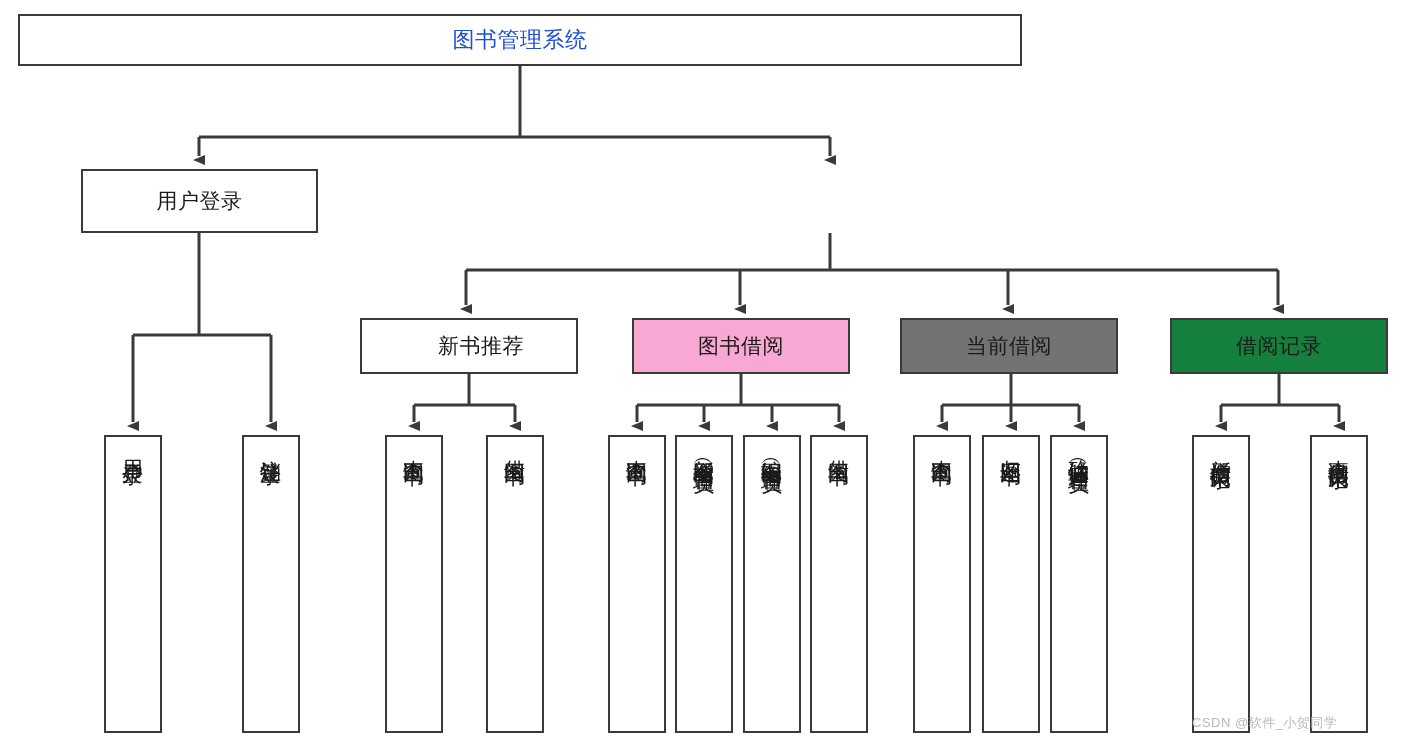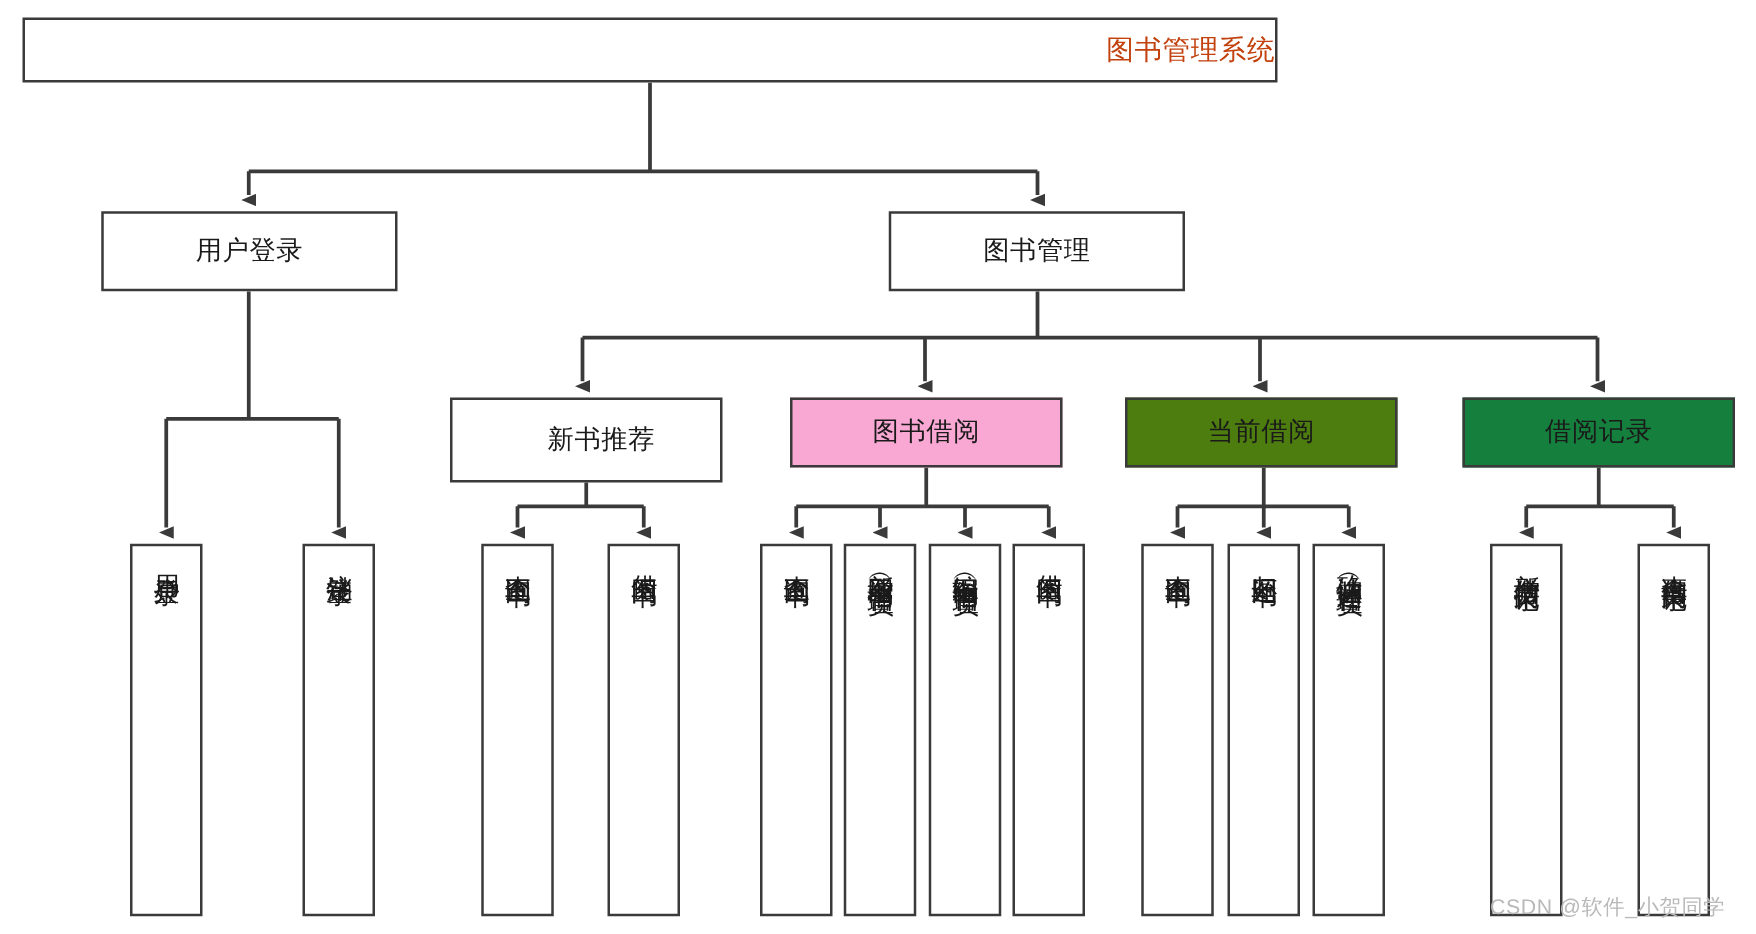--- a/index.html
+++ b/index.html
@@ -54,21 +54,21 @@
   .node.vertical .node-label {
     writing-mode: vertical-rl;
     text-orientation: upright;
     font-size: 21px;
     line-height: 1.1;
     letter-spacing: 2px;
     white-space: nowrap;
   }
   .watermark {
     position: absolute;
-    font-size: 17px;
+    font-size: 13px;
     color: #b9b9b9;
     white-space: nowrap;
     letter-spacing: 0.5px;
     pointer-events: none;
   }
 </style>
 </head>
 <body>
 
 <div id="diagram-canvas" style="background: rgb(255, 255, 255);">
@@ -116,38 +116,35 @@
       <path d="M 1011,405 L 1011,422" marker-end="url(#arrowhead)"></path>
       <path d="M 1079,405 L 1079,422" marker-end="url(#arrowhead)"></path>
 
       <path d="M 1279,374 L 1279,405"></path>
       <path d="M 1221,405 L 1339,405"></path>
       <path d="M 1221,405 L 1221,422" marker-end="url(#arrowhead)"></path>
       <path d="M 1339,405 L 1339,422" marker-end="url(#arrowhead)"></path>
     </g>
   </svg>
 
-  <div class="node root horizontal" style="left: 18px; top: 14px; width: 1004px; height: 52px; border-color: rgb(58, 58, 58); background: rgb(255, 255, 255); color: #c2410c; justify-content: flex-end;">
+  <div class="node root horizontal" style="left: 18px; top: 14px; width: 1004px; height: 52px; border-color: rgb(58, 58, 58); background: rgb(255, 255, 255); color: #1d4ed8;">
     <span class="node-label">图书管理系统</span>
   </div>
 
   <div class="node horizontal" style="left: 81px; top: 169px; width: 237px; height: 64px; border-color: rgb(58, 58, 58); background: rgb(255, 255, 255); color: rgb(26, 26, 26);">
     <span class="node-label">用户登录</span>
   </div>
-  <div class="node horizontal" style="left: 711px; top: 169px; width: 237px; height: 64px; border-color: rgb(58, 58, 58); background: rgb(255, 255, 255); color: rgb(26, 26, 26);">
-    <span class="node-label">图书管理</span>
-  </div>
 
-  <div class="node horizontal" style="left: 360px; top: 318px; width: 218px; height: 68px; border-color: rgb(58, 58, 58); background: rgb(255, 255, 255); color: rgb(26, 26, 26); padding-left: 24px;">
+  <div class="node horizontal" style="left: 360px; top: 318px; width: 218px; height: 56px; border-color: rgb(58, 58, 58); background: rgb(255, 255, 255); color: rgb(26, 26, 26); padding-left: 24px;">
     <span class="node-label">新书推荐</span>
   </div>
   <div class="node horizontal" style="left: 632px; top: 318px; width: 218px; height: 56px; border-color: rgb(58, 58, 58); background: #f9a8d4; color: rgb(26, 26, 26);">
     <span class="node-label">图书借阅</span>
   </div>
-  <div class="node horizontal" style="left: 900px; top: 318px; width: 218px; height: 56px; border-color: rgb(58, 58, 58); background: #4d7c0f; color: rgb(26, 26, 26);">
+  <div class="node horizontal" style="left: 900px; top: 318px; width: 218px; height: 56px; border-color: rgb(58, 58, 58); background: #737373; color: rgb(26, 26, 26);">
     <span class="node-label">当前借阅</span>
   </div>
   <div class="node horizontal" style="left: 1170px; top: 318px; width: 218px; height: 56px; border-color: rgb(58, 58, 58); background: #15803d; color: rgb(26, 26, 26);">
     <span class="node-label">借阅记录</span>
   </div>
 
   <div class="node vertical" style="left: 104px; top: 435px; width: 58px; height: 298px; border-color: rgb(58, 58, 58); background: rgb(255, 255, 255); color: rgb(26, 26, 26);">
     <span class="node-label">用户登录</span>
   </div>
   <div class="node vertical" style="left: 242px; top: 435px; width: 58px; height: 298px; border-color: rgb(58, 58, 58); background: rgb(255, 255, 255); color: rgb(26, 26, 26);">

